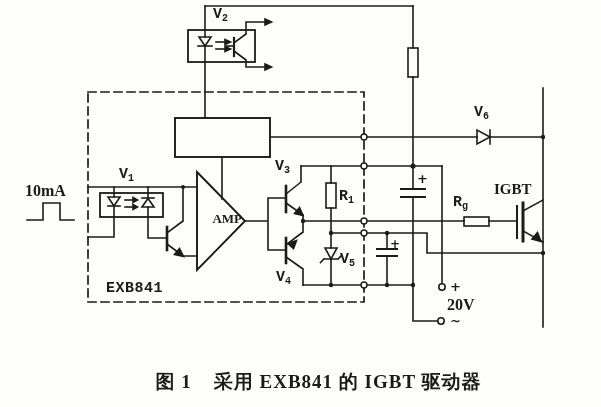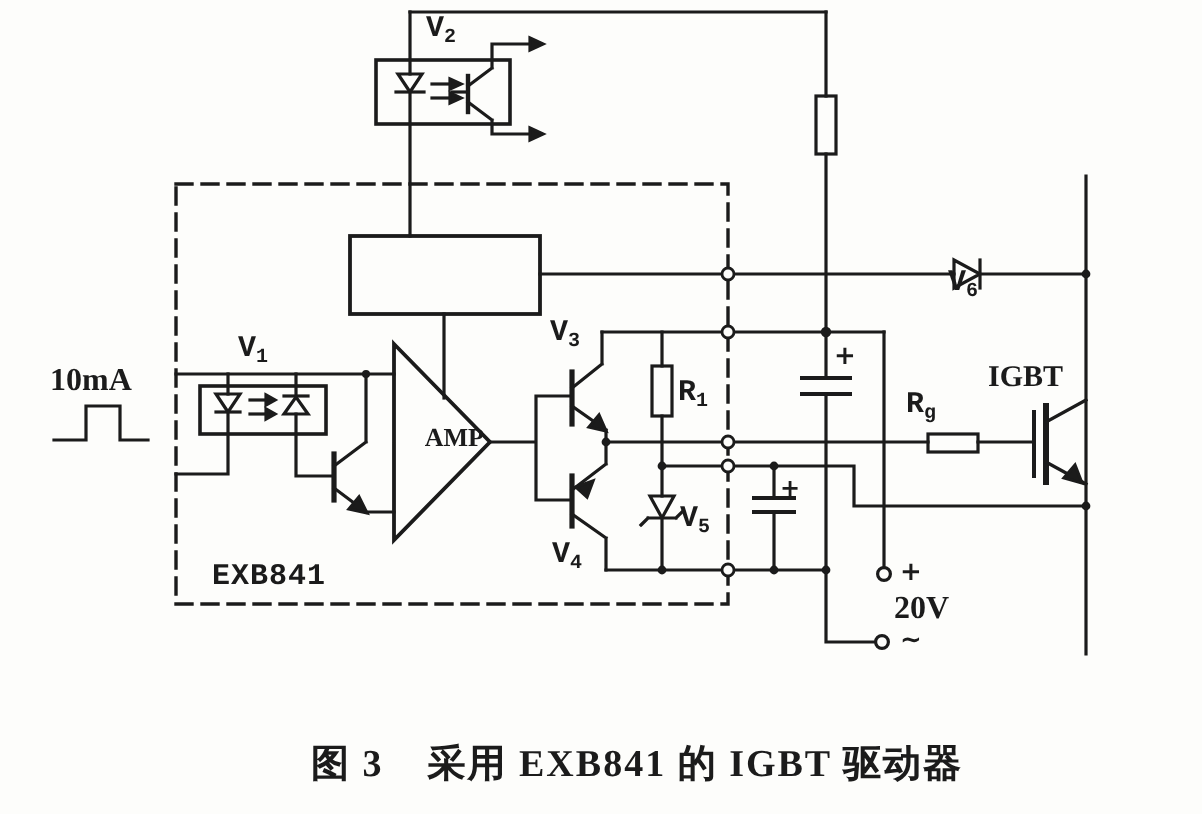--- a/index.html
+++ b/index.html
@@ -175,21 +175,21 @@
       <circle cx="303" cy="221" r="2.2"></circle>
       <circle cx="543" cy="137" r="2.2"></circle>
       <circle cx="543" cy="253" r="2.2"></circle>
       <circle cx="183" cy="187" r="2"></circle>
     </g>
   </svg>
 
   <div class="lbl comp" style="left:213px;top:7px;"><span>V</span><span class="sub">2</span></div>
 
 
-  <div class="lbl comp" style="left:474px;top:105px;margin-top:29px;"><span>V</span><span class="sub">6</span></div>
+  <div class="lbl comp" style="left:474px;top:105px;"><span>V</span><span class="sub">6</span></div>
 
   <div class="lbl" style="left:25px;top:183px;font-size:16px;">10mA</div>
   <div class="lbl comp" style="left:119px;top:167px;"><span>V</span><span class="sub">1</span></div>
 
   <div class="lbl" style="left:200px;top:212px;width:42px;text-align:right;font-size:13px;">AMP</div>
 
   <div class="lbl comp" style="left:275px;top:159px;"><span>V</span><span class="sub">3</span></div>
   <div class="lbl comp" style="left:276px;top:270px;"><span>V</span><span class="sub">4</span></div>
   <div class="lbl comp" style="left:339px;top:189px;"><span>R</span><span class="sub">1</span></div>
   <div class="lbl comp" style="left:340px;top:252px;"><span>V</span><span class="sub">5</span></div>
@@ -200,15 +200,15 @@
   <div class="lbl small-sign" style="left:390px;top:238px;font-size:12px;">+</div>
 
   <div class="lbl comp" style="left:453px;top:195px;"><span>R</span><span class="sub">g</span></div>
   <div class="lbl" style="left:494px;top:182px;font-size:15px;">IGBT</div>
 
   <div class="lbl small-sign" style="left:450px;top:280px;">+</div>
   <div class="lbl" style="left:447px;top:297px;font-size:16px;">20V</div>
   <div class="lbl small-sign" style="left:450px;top:314px;">~</div>
 
   <div class="caption">
-    <span class="fig-no">图 3</span><span>采用 EXB841 的 IGBT 驱动器</span>
+    <span class="fig-no">图 1</span><span>采用 EXB841 的 IGBT 驱动器</span>
   </div>
 </div>
 
 </body></html>

